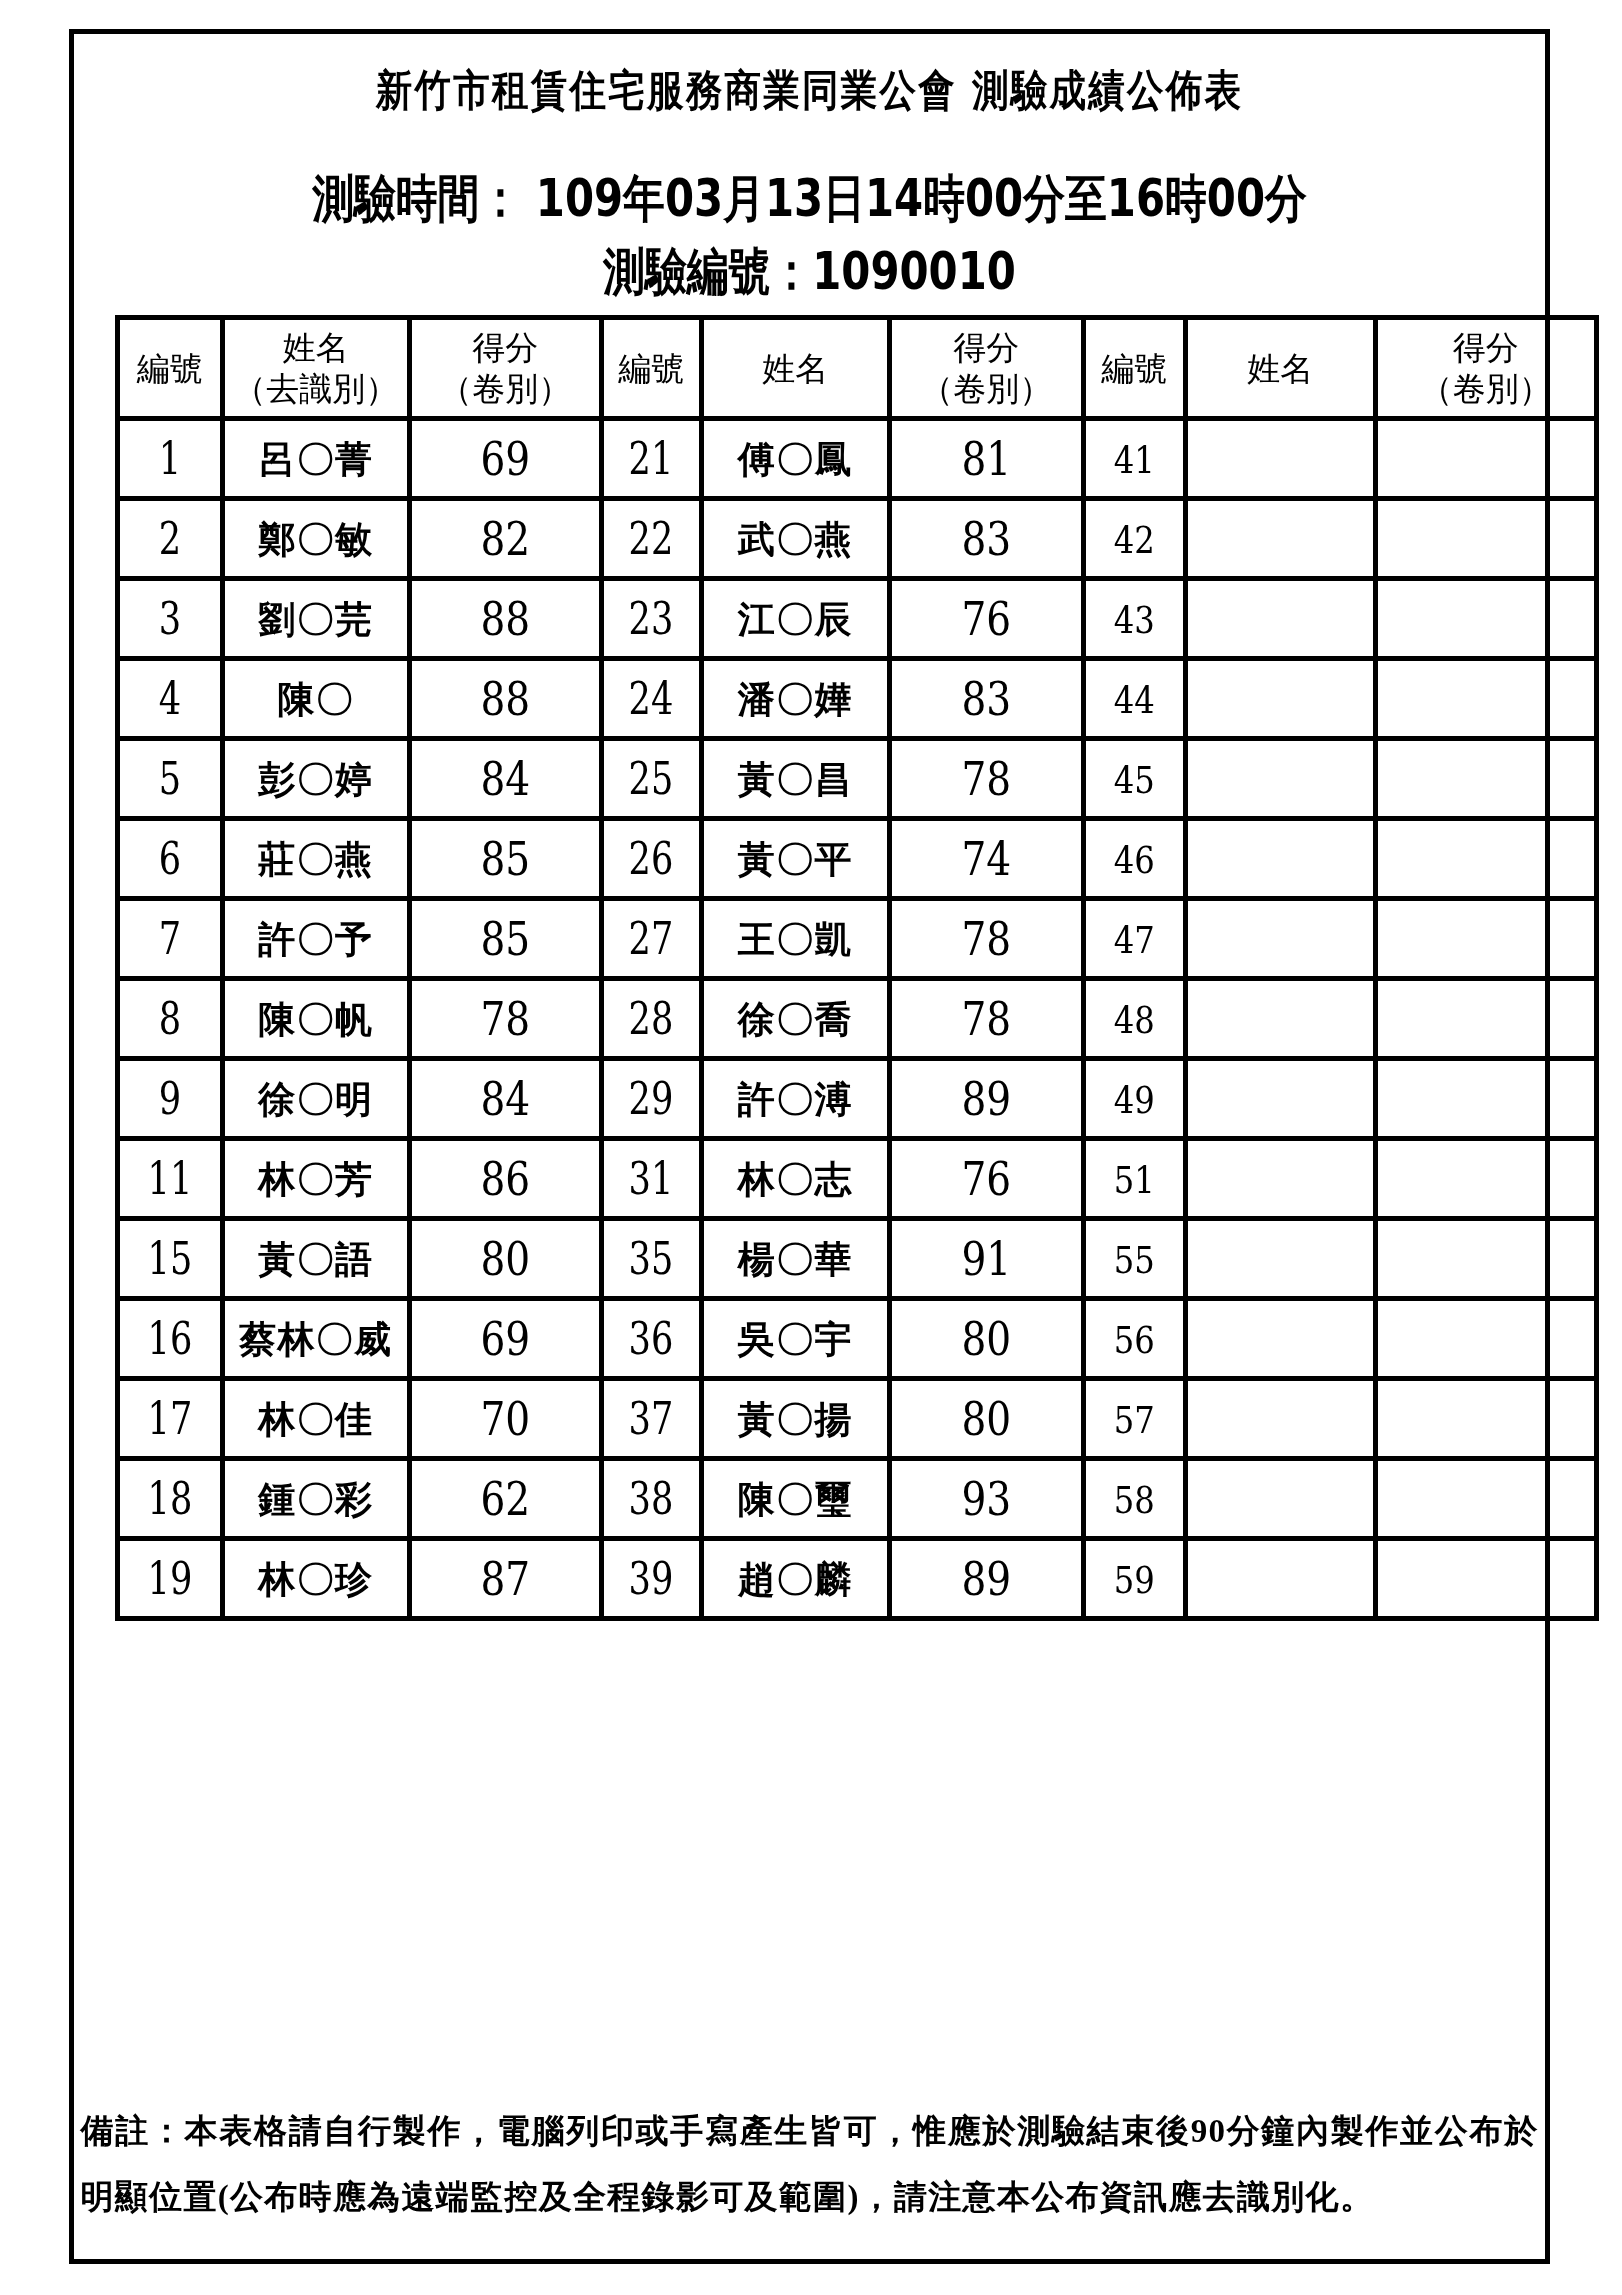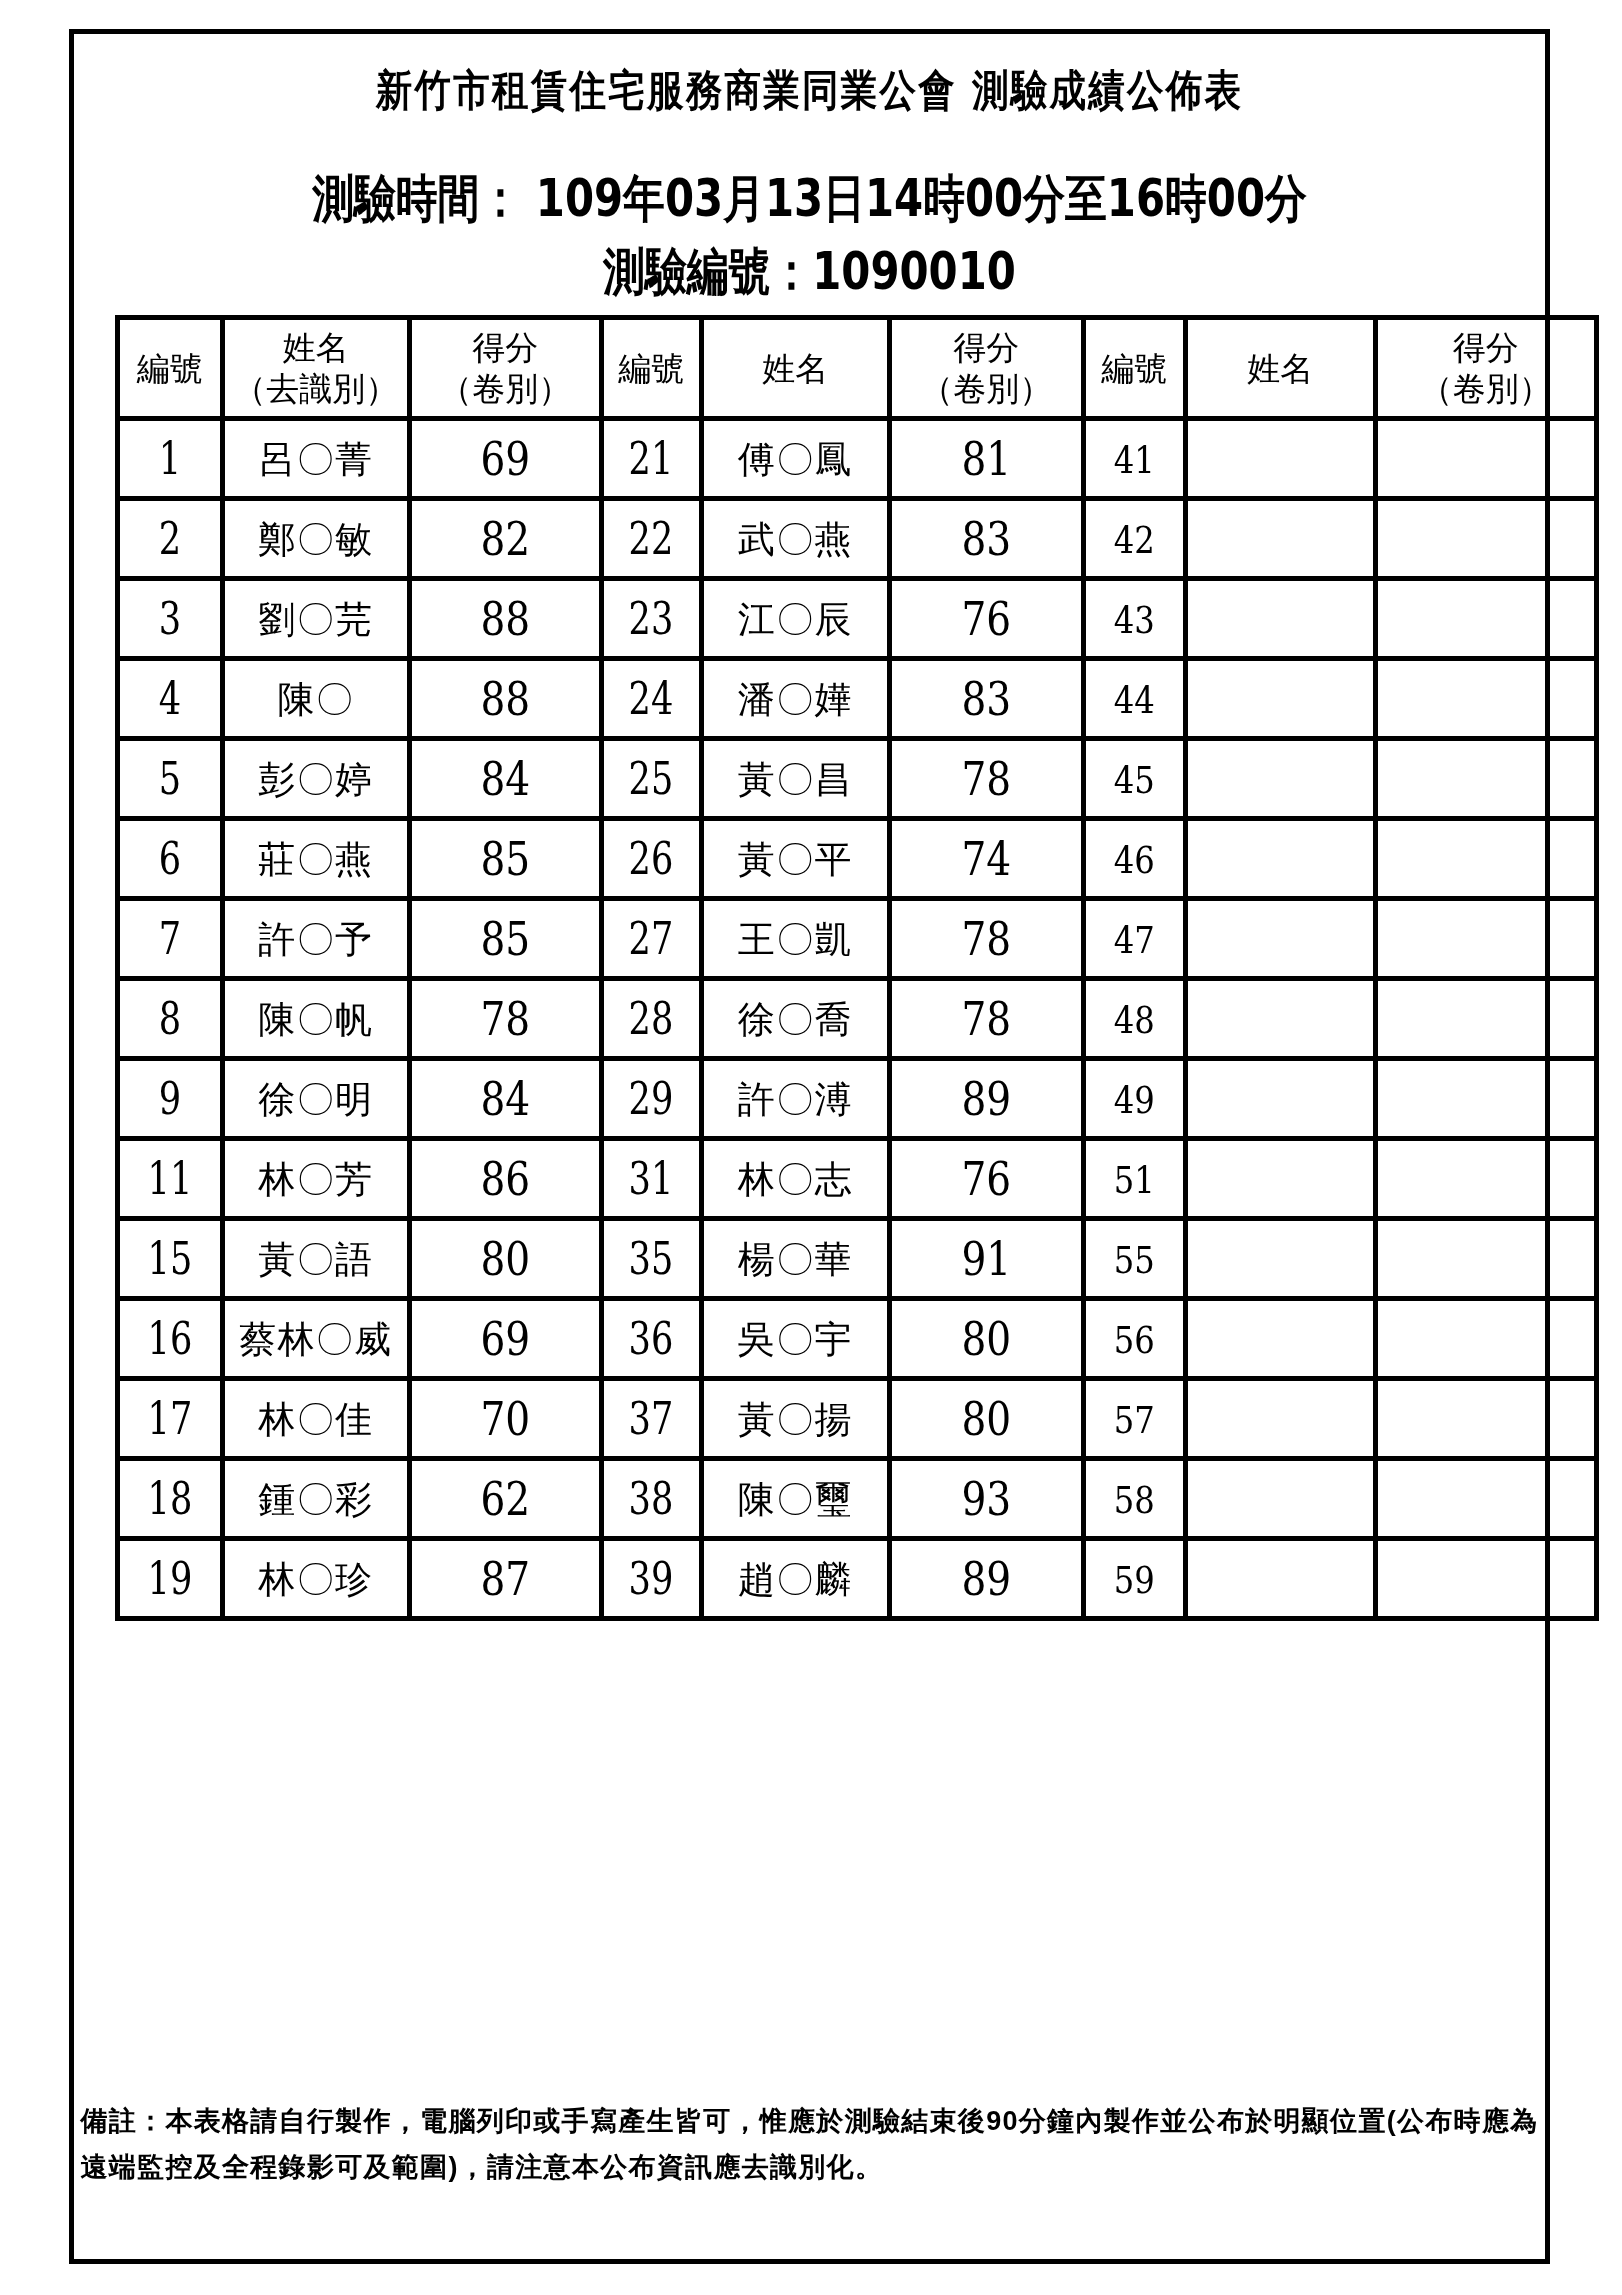--- a/index.html
+++ b/index.html
@@ -30,26 +30,26 @@
   }
   table.scores td, table.scores th {
     border: 5.2px solid #000; text-align: center; vertical-align: middle; padding: 0;
     font-weight: normal;
   }
   table.scores th { height: 96px; font-size: 33px; line-height: 41px; }
   table.scores td { height: 75px; font-size: 42px; }
   .num-a { font-size: 44px; transform: scaleX(0.8); display: inline-block; }
   .score { font-size: 46px; transform: scaleX(0.85); display: inline-block; }
   .num-c { font-size: 38px; transform: scaleX(0.85); display: inline-block; }
-  .name { font-size: 37px; letter-spacing: 1.3px; }
+  .name { font-size: 37px; letter-spacing: 1.3px; font-weight: bold; }
   .note {
     position: absolute; left: 0; right: 0; bottom: 0; height: 170px; padding: 9.2px 6.5px 0 6.5px;
     box-sizing: border-box;
-    font-family: Liberation Sans, sans-serif; font-size: 27px; font-weight: bold;
-    line-height: 46px; text-align: justify; letter-spacing: 1.3px;
+    font-family: Liberation Serif, serif; font-size: 33px; font-weight: bold;
+    line-height: 66px; text-align: justify; letter-spacing: 1.3px;
   }
 </style>
 </head>
 <body>
 
 <div class="sheet">
   <div class="title-block">
     <div class="title1">新竹市租賃住宅服務商業同業公會 測驗成績公佈表</div>
     <div class="title2">
       <span>測驗時間：</span>

